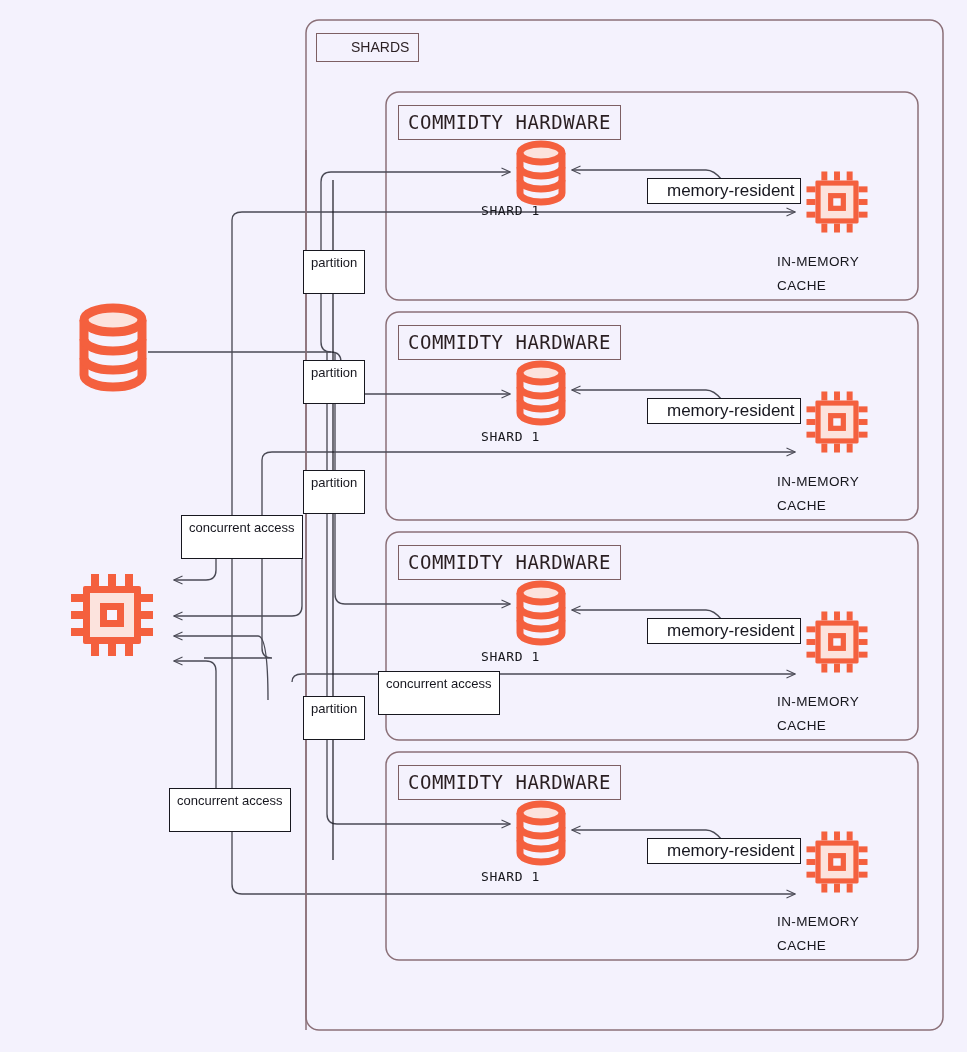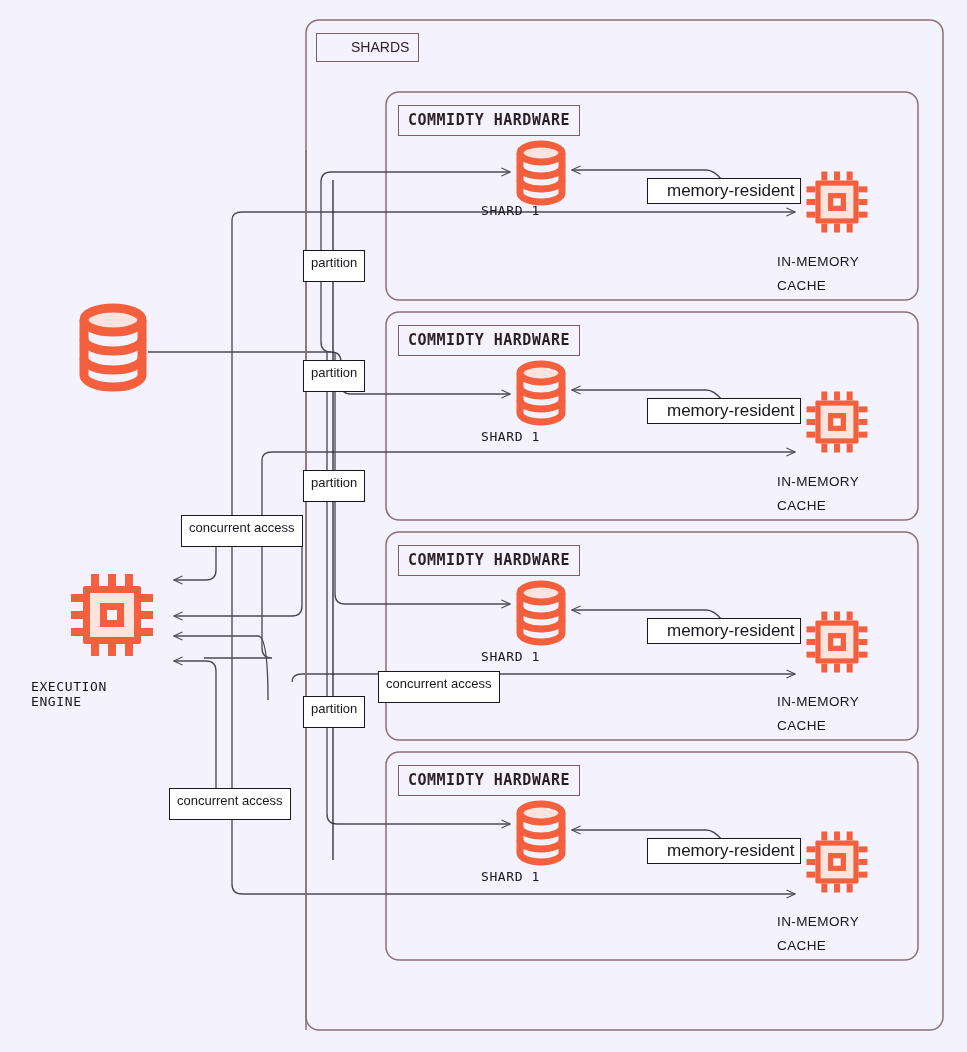--- a/index.html
+++ b/index.html
@@ -14,40 +14,40 @@
 
   
   .boxlabel{
     position:absolute;
     background:#ffffff;
     border:1.6px solid #17171f;
     color:#17171f;
     font-family:"Liberation Sans",sans-serif;
     font-size:13px;
     line-height:1;
-    padding:5px 7px 12px 7px;
+    padding:5px 7px 24px 7px;
     white-space:nowrap;
     box-sizing:border-box;
     z-index:6;
   }
   .boxlabel.small{ font-size:17px; padding:3px 5px 4px 19px; border-width:1.3px;}
 
   
   .grouptitle{
     position:absolute;
     background:#f4f2fd;
     border:1.4px solid #7d5f63;
     color:#2a1f22;
     padding:5px 9px 6px 9px;
     white-space:nowrap;
     box-sizing:border-box;
     z-index:5;
   }
   .grouptitle.sans{font-family:"Liberation Sans",sans-serif;font-size:14px;padding-left:34px;}
-  .grouptitle.mono{font-family:"DejaVu Sans Mono",monospace;font-size:15px;letter-spacing:.5px;font-weight:bold;}
+  .grouptitle.mono{font-family:"DejaVu Sans Mono",monospace;font-size:19px;letter-spacing:.5px;}
 
   
   .caption{
     position:absolute;
     color:#16161c;
     font-family:"DejaVu Sans Mono",monospace;
     font-size:13px;
     line-height:15px;
     letter-spacing:.6px;
     white-space:pre-line;
@@ -137,22 +137,20 @@
         <rect x="39" y="72" width="8" height="12"></rect>
         <rect x="56" y="72" width="8" height="12"></rect>
       <rect x="2" y="22" width="12" height="8"></rect>
         <rect x="2" y="39" width="12" height="8"></rect>
         <rect x="2" y="56" width="12" height="8"></rect>
       <rect x="72" y="22" width="12" height="8"></rect>
         <rect x="72" y="39" width="12" height="8"></rect>
         <rect x="72" y="56" width="12" height="8"></rect>
     </g>
   </svg>
-  <div class="caption" style="left:31px;top:679px;width:162px;">EXECUTION
-ENGINE</div>
 
   <div class="grouptitle mono" style="left:398px;top:105px;">COMMIDTY HARDWARE</div>
   <svg class="icon" style="left:515px;top:140px;" width="52" height="70" viewBox="0 0 52 70">
     <g fill="none" stroke="#f4603e" stroke-width="7">
       <ellipse cx="26" cy="13" rx="21" ry="9" fill="#fce3dd"></ellipse>
       <path d="M5 13 L5 53 A21 9 0 0 0 47 53 L47 13"></path>
       <path d="M5 27 A21 9 0 0 0 47 27"></path>
       <path d="M5 40 A21 9 0 0 0 47 40"></path>
     </g>
   </svg>

